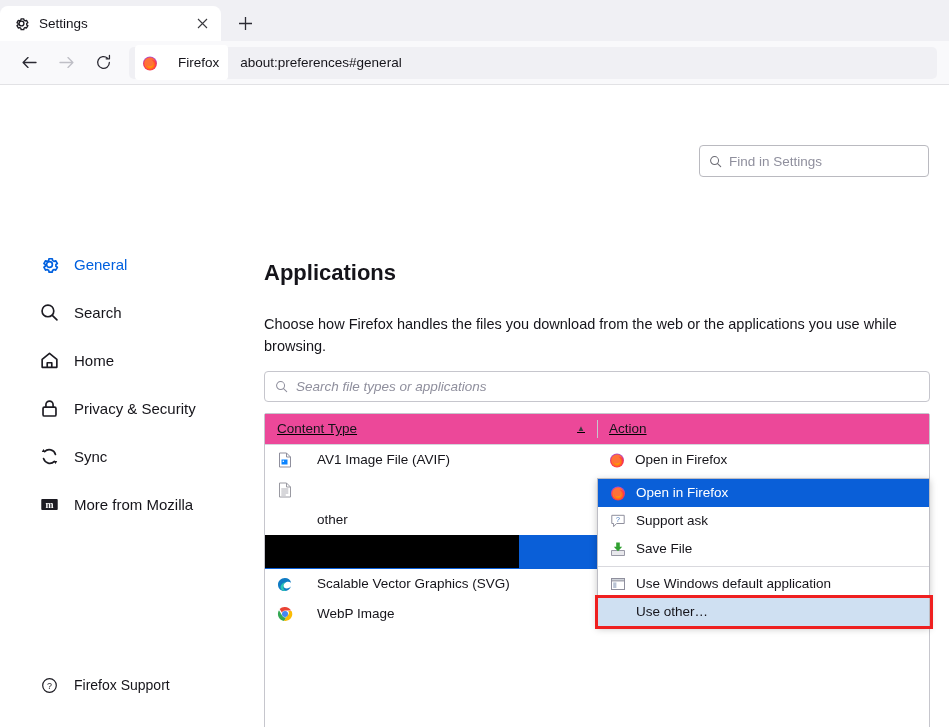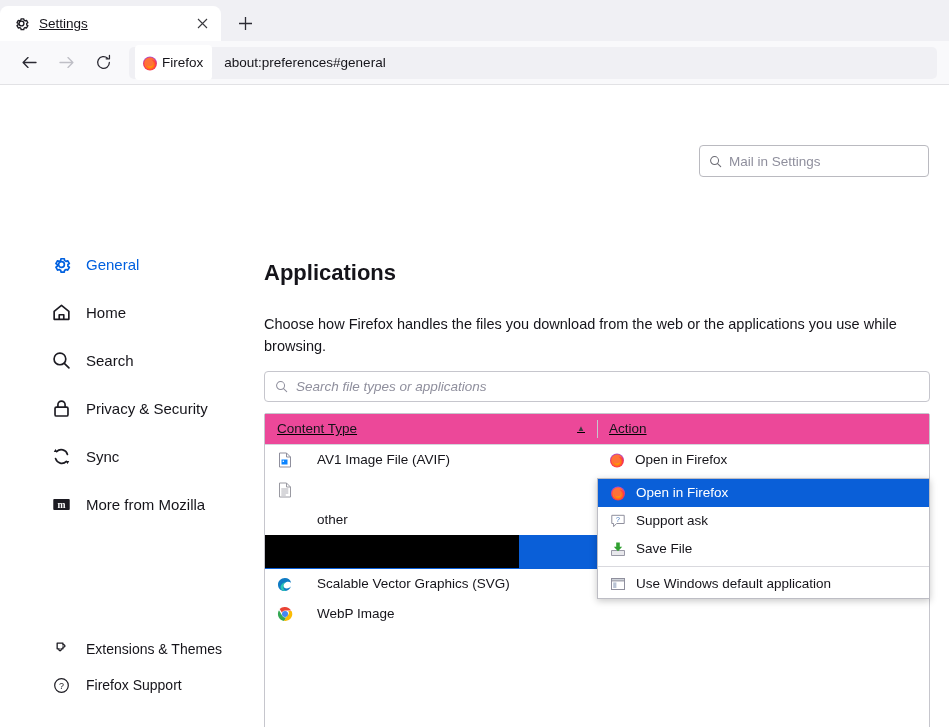--- a/index.html
+++ b/index.html
@@ -20,21 +20,21 @@
   .tab {
     width: 221px; height: 35px; background: #ffffff;
     border-radius: 8px 8px 0 0;
     display: flex; align-items: center;
     padding: 0 8px 0 13px; gap: 9px;
     position: relative;
   }
   .tab-favicon { width: 17px; height: 17px; flex: 0 0 17px; display:block; }
   .tab-title {
     flex: 1; font-size: 13.5px; color: #15141a;
-    white-space: nowrap; overflow: hidden; text-overflow: ellipsis; text-decoration: underline;
+    white-space: nowrap; overflow: hidden; text-overflow: ellipsis;
   }
   .tab-close {
     width: 22px; height: 22px; flex: 0 0 22px;
     display: flex; align-items: center; justify-content: center;
     border-radius: 4px; color: #3b3b40;
   }
   .newtab {
     width: 32px; height: 32px; margin-left: 8px; margin-bottom: 2px;
     display: flex; align-items: center; justify-content: center;
     color: #2b2a33; border-radius: 5px;
@@ -51,41 +51,41 @@
     display: flex; align-items: center; justify-content: center;
     color: #2b2a33; flex: 0 0 34px;
   }
   .navbtn.disabled { color: #bfbfc6; }
   .urlbar {
     flex: 1; height: 32px; margin-left: 6px;
     background: #f0f0f4; border-radius: 5px;
     display: flex; align-items: center; padding: 0 6px; gap: 2px;
   }
   .url-chip {
-    display: flex; align-items: center; gap: 4px;
+    display: flex; align-items: center; gap: 20px;
     background: #ffffff; border-radius: 4px;
     padding: 3px 9px 3px 7px; height: 35px;
   }
   .url-chip-icon { width: 16px; height: 16px; display: block; }
   .url-chip-label { font-size: 13.5px; color: #15141a; }
   .url-text { font-size: 13.5px; color: #15141a; padding-left: 10px; }
 
   
   .page { position: relative; height: 642px; background: #ffffff; }
 
   .find-wrap { position: absolute; top: 60px; right: 20px; }
   .find-box {
     width: 230px; height: 32px;
     border: 1px solid #babac0; border-radius: 4px;
     background: #fff; display: flex; align-items: center;
     padding: 0 9px; gap: 7px;
   }
   .find-ph { font-size: 13.5px; color: #8f8f9d; }
 
-  .sidebar { position: absolute; left: 12px; top: 0; width: 245px; height: 642px; }
+  .sidebar { position: absolute; left: 0; top: 0; width: 245px; height: 642px; }
   .nav-item {
     display: flex; align-items: center; gap: 14px;
     padding: 0 0 0 38px; height: 48px;
     font-size: 15px; color: #15141a;
   }
   .nav-item .ico { width: 22px; height: 22px; flex: 0 0 22px; display:flex; align-items:center; justify-content:center; }
   .nav-item.active { color: #0060df; }
   .nav-bottom { position: absolute; left: 0; bottom: 24px; width: 100%; }
   .nav-bottom .nav-item { height: 36px; font-size: 14px; padding-left: 40px; gap: 16px; }
   .nav-bottom .ico { width: 18px; height: 18px; flex: 0 0 18px; }
@@ -231,54 +231,54 @@
 </div>
 
 <div class="page">
 
   <div class="find-wrap">
     <div class="find-box">
       <svg width="13" height="13" viewBox="0 0 14 14">
         <circle cx="6" cy="6" r="4.3" fill="none" stroke="#6b6b74" stroke-width="1.1"></circle>
         <path stroke="#6b6b74" stroke-width="1.1" stroke-linecap="round" d="M9.2 9.2L12.6 12.6"></path>
       </svg>
-      <span class="find-ph">Mail in Settings</span>
+      <span class="find-ph">Find in Settings</span>
     </div>
   </div>
 
   <div class="sidebar">
     <div style="padding-top:155px">
       <div class="nav-item active">
         <span class="ico">
           <svg width="21" height="21" viewBox="0 0 24 24">
             <path fill="none" stroke="#0060df" stroke-width="1.9" d="M12 8.7a3.3 3.3 0 1 0 0 6.6 3.3 3.3 0 0 0 0-6.6z"></path>
             <path fill="none" stroke="#0060df" stroke-width="1.9" stroke-linejoin="round" d="M19.3 14.1l1.7 1-1.9 3.3-1.9-.7a7.4 7.4 0 0 1-1.7 1l-.3 2h-3.8l-.3-2a7.4 7.4 0 0 1-1.7-1l-1.9.7L5.6 15l1.7-1a7.6 7.6 0 0 1 0-2l-1.7-1 1.9-3.3 1.9.7a7.4 7.4 0 0 1 1.7-1l.3-2h3.8l.3 2c.6.25 1.18.58 1.7 1l1.9-.7L21 11l-1.7 1a7.6 7.6 0 0 1 0 2.1z"></path>
           </svg>
         </span>
         <span>General</span>
       </div>
 
       <div class="nav-item">
         <span class="ico">
           <svg width="21" height="21" viewBox="0 0 24 24">
+            <circle cx="10.2" cy="10.2" r="6.7" fill="none" stroke="#1c1b22" stroke-width="1.9"></circle>
+            <path stroke="#1c1b22" stroke-width="1.9" stroke-linecap="round" d="M15.2 15.2l5.3 5.3"></path>
+          </svg>
+        </span>
+        <span>Search</span>
+      </div>
+
+      <div class="nav-item">
+        <span class="ico">
+          <svg width="21" height="21" viewBox="0 0 24 24">
             <path fill="none" stroke="#1c1b22" stroke-width="1.9" stroke-linejoin="round" d="M3.6 10.6L12 3.8l8.4 6.8v9.2H3.6z"></path>
             <path fill="none" stroke="#1c1b22" stroke-width="1.9" stroke-linejoin="round" d="M9.4 19.8v-5.2h5.2v5.2"></path>
           </svg>
         </span>
         <span>Home</span>
-      </div>
-
-      <div class="nav-item">
-        <span class="ico">
-          <svg width="21" height="21" viewBox="0 0 24 24">
-            <circle cx="10.2" cy="10.2" r="6.7" fill="none" stroke="#1c1b22" stroke-width="1.9"></circle>
-            <path stroke="#1c1b22" stroke-width="1.9" stroke-linecap="round" d="M15.2 15.2l5.3 5.3"></path>
-          </svg>
-        </span>
-        <span>Search</span>
       </div>
 
       <div class="nav-item">
         <span class="ico">
           <svg width="21" height="21" viewBox="0 0 24 24">
             <rect x="4.6" y="10.4" width="14.8" height="10.2" rx="1.6" fill="none" stroke="#1c1b22" stroke-width="1.9"></rect>
             <path fill="none" stroke="#1c1b22" stroke-width="1.9" d="M7.9 10.4V7.6a4.1 4.1 0 0 1 8.2 0v2.8"></path>
           </svg>
         </span>
         <span>Privacy &amp; Security</span>
@@ -300,28 +300,20 @@
           <svg width="21" height="21" viewBox="0 0 24 24">
             <rect x="2.6" y="5.8" width="18.8" height="12.4" rx="1" fill="#1c1b22"></rect>
             <text x="12" y="15.6" font-family="Liberation Serif, serif" font-size="11" font-weight="700" fill="#ffffff" text-anchor="middle">m</text>
           </svg>
         </span>
         <span>More from Mozilla</span>
       </div>
     </div>
 
     <div class="nav-bottom">
-      <div class="nav-item">
-        <span class="ico">
-          <svg width="17" height="17" viewBox="0 0 20 20">
-            <path fill="none" stroke="#1c1b22" stroke-width="1.55" stroke-linejoin="round" d="M7.6 2.4h4.1v2.3c.9-.6 2.3-.2 2.3 1.1s-1.4 1.7-2.3 1.1v2.3H9.4c.6.9.2 2.3-1.1 2.3s-1.7-1.4-1.1-2.3H4.9V2.4z"></path>
-          </svg>
-        </span>
-        <span>Extensions &amp; Themes</span>
-      </div>
       <div class="nav-item">
         <span class="ico">
           <svg width="17" height="17" viewBox="0 0 20 20">
             <circle cx="10" cy="10" r="8" fill="none" stroke="#1c1b22" stroke-width="1.4"></circle>
             <text x="10" y="14.2" font-family="Liberation Sans, sans-serif" font-size="10.5" fill="#1c1b22" text-anchor="middle">?</text>
           </svg>
         </span>
         <span>Firefox Support</span>
       </div>
     </div>
@@ -472,17 +464,23 @@
 
         <div class="ditem">
           <svg class="ricon" viewBox="0 0 16 16">
             <rect x="1.5" y="2.5" width="13" height="11" fill="#ffffff" stroke="#8f8f9d" stroke-width="1"></rect>
             <rect x="1.5" y="2.5" width="13" height="2.4" fill="#cfd3da" stroke="#8f8f9d" stroke-width="1"></rect>
             <rect x="3.2" y="6.4" width="3.2" height="5.6" fill="#b9c3d4"></rect>
           </svg>
           <span>Use Windows default application</span>
         </div>
 
+        <div style="position:relative">
+          <div class="ditem hl indent">
+            <span>Use other…</span>
+          </div>
+          <div class="redbox" style="top:-3px;height:34px"></div>
+        </div>
       </div>
     </div>
   </div>
 
 </div>
 
 </body></html>

